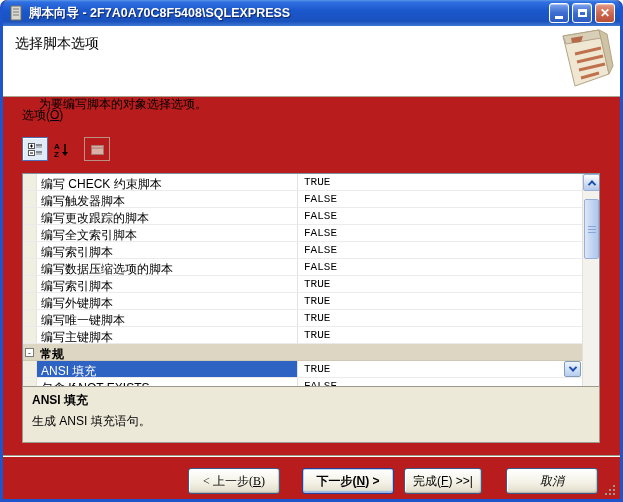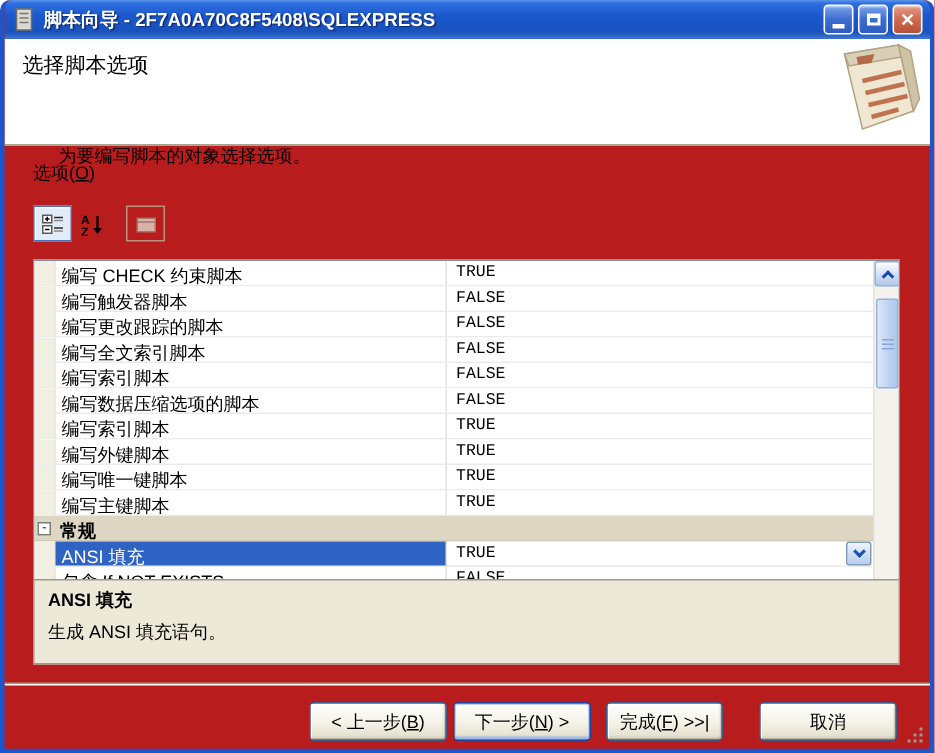--- a/index.html
+++ b/index.html
@@ -120,26 +120,26 @@
   .separator { position:absolute; left:0; right:0; top:455px; height:2px;
     border-top:1px solid #9d9a88; border-bottom:1px solid #ffffff; }
 
   .btn {
     position:absolute; top:468px; height:26px;
     border:1px solid #3c5a8c; border-radius:3px;
     background:linear-gradient(180deg,#ffffff 0%,#f4f2e6 55%,#e8e4d4 85%,#d8d3c2 100%);
     box-shadow:inset -1px -1px 1px rgba(150,140,110,.45), inset 1px 1px 0 rgba(255,255,255,.9);
     font-size:12px; text-align:center; line-height:24px; cursor:default;
   }
-  .btn-default { border-color:#23409a; box-shadow:inset 0 -2px 1px #9cb9e8, inset 0 0 0 1px #bcd2f0; }
+  .btn-default { border-color:#23409a; box-shadow:inset 0 -2px 1px #9cb9e8, inset 0 0 0 1px #bcd2f0;font-weight:bold; }
   .btn-help   { left:17px;  width:96px; }
-  .btn-back   { left:203px; width:92px; }
+  .btn-back   { left:185px; width:92px;font-family:Liberation Serif, serif; }
   .btn-next   { left:299px; width:92px; }
   .btn-finish { left:401px; width:78px; }
-  .btn-cancel { left:503px; width:92px; }
+  .btn-cancel { left:503px; width:92px;font-style:italic; }
 
   .grip { position:absolute; right:3px; bottom:2px; width:13px; height:13px; }
   .grip::before {
     content:""; position:absolute; left:0; top:0; width:2px; height:2px; background:transparent;
     box-shadow:9px 1px 0 #9d988a, 5px 5px 0 #9d988a, 9px 5px 0 #9d988a,
                1px 9px 0 #9d988a, 5px 9px 0 #9d988a, 9px 9px 0 #9d988a;
   }
 </style>
 </head>
 <body>

